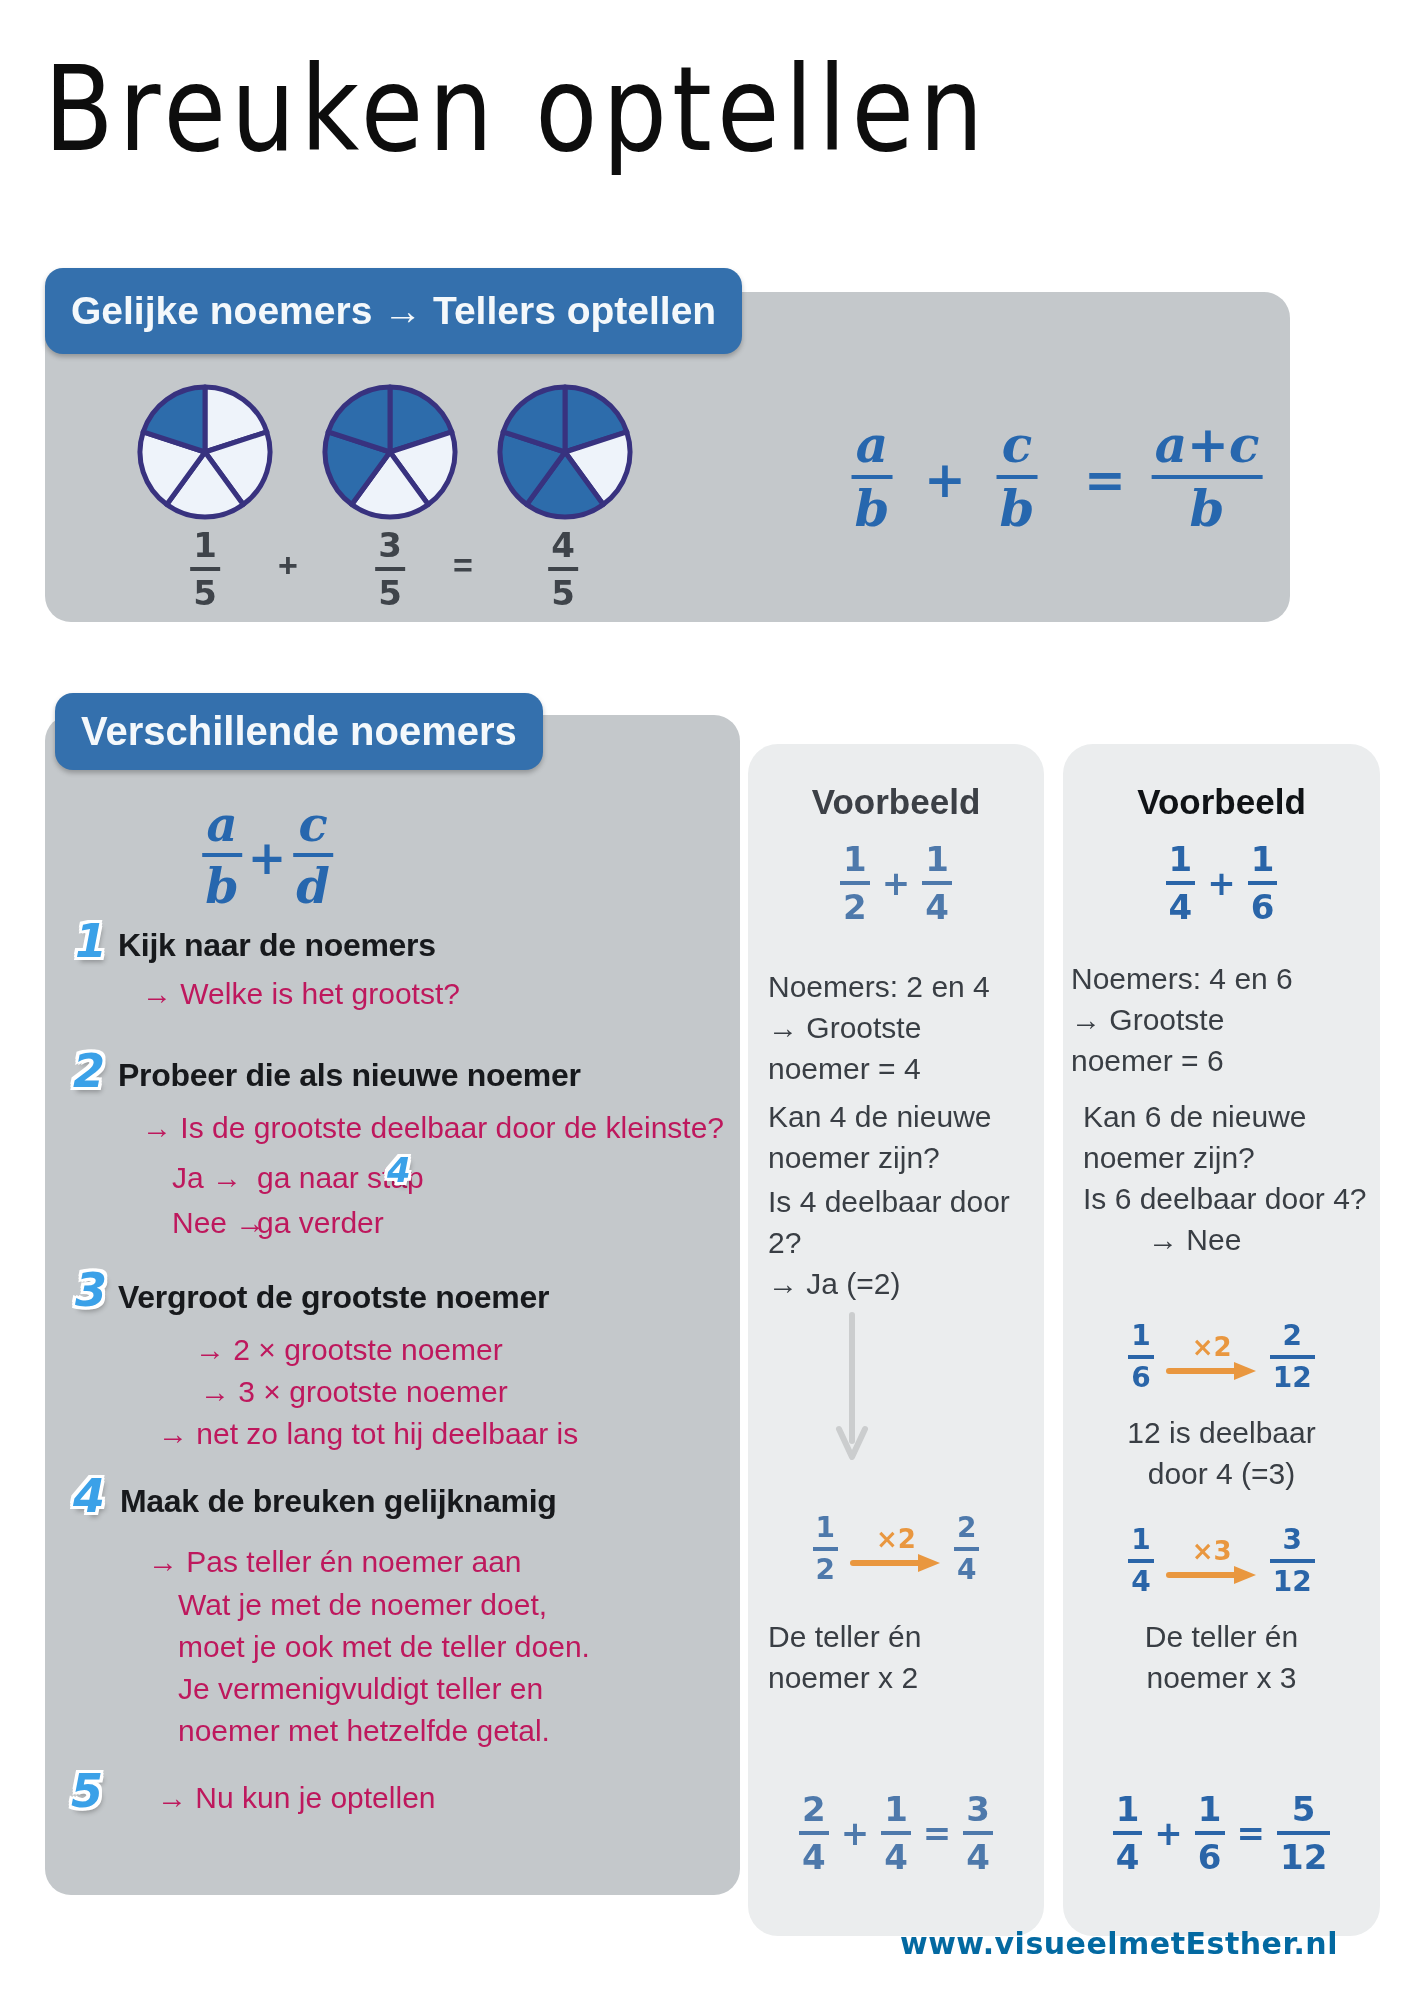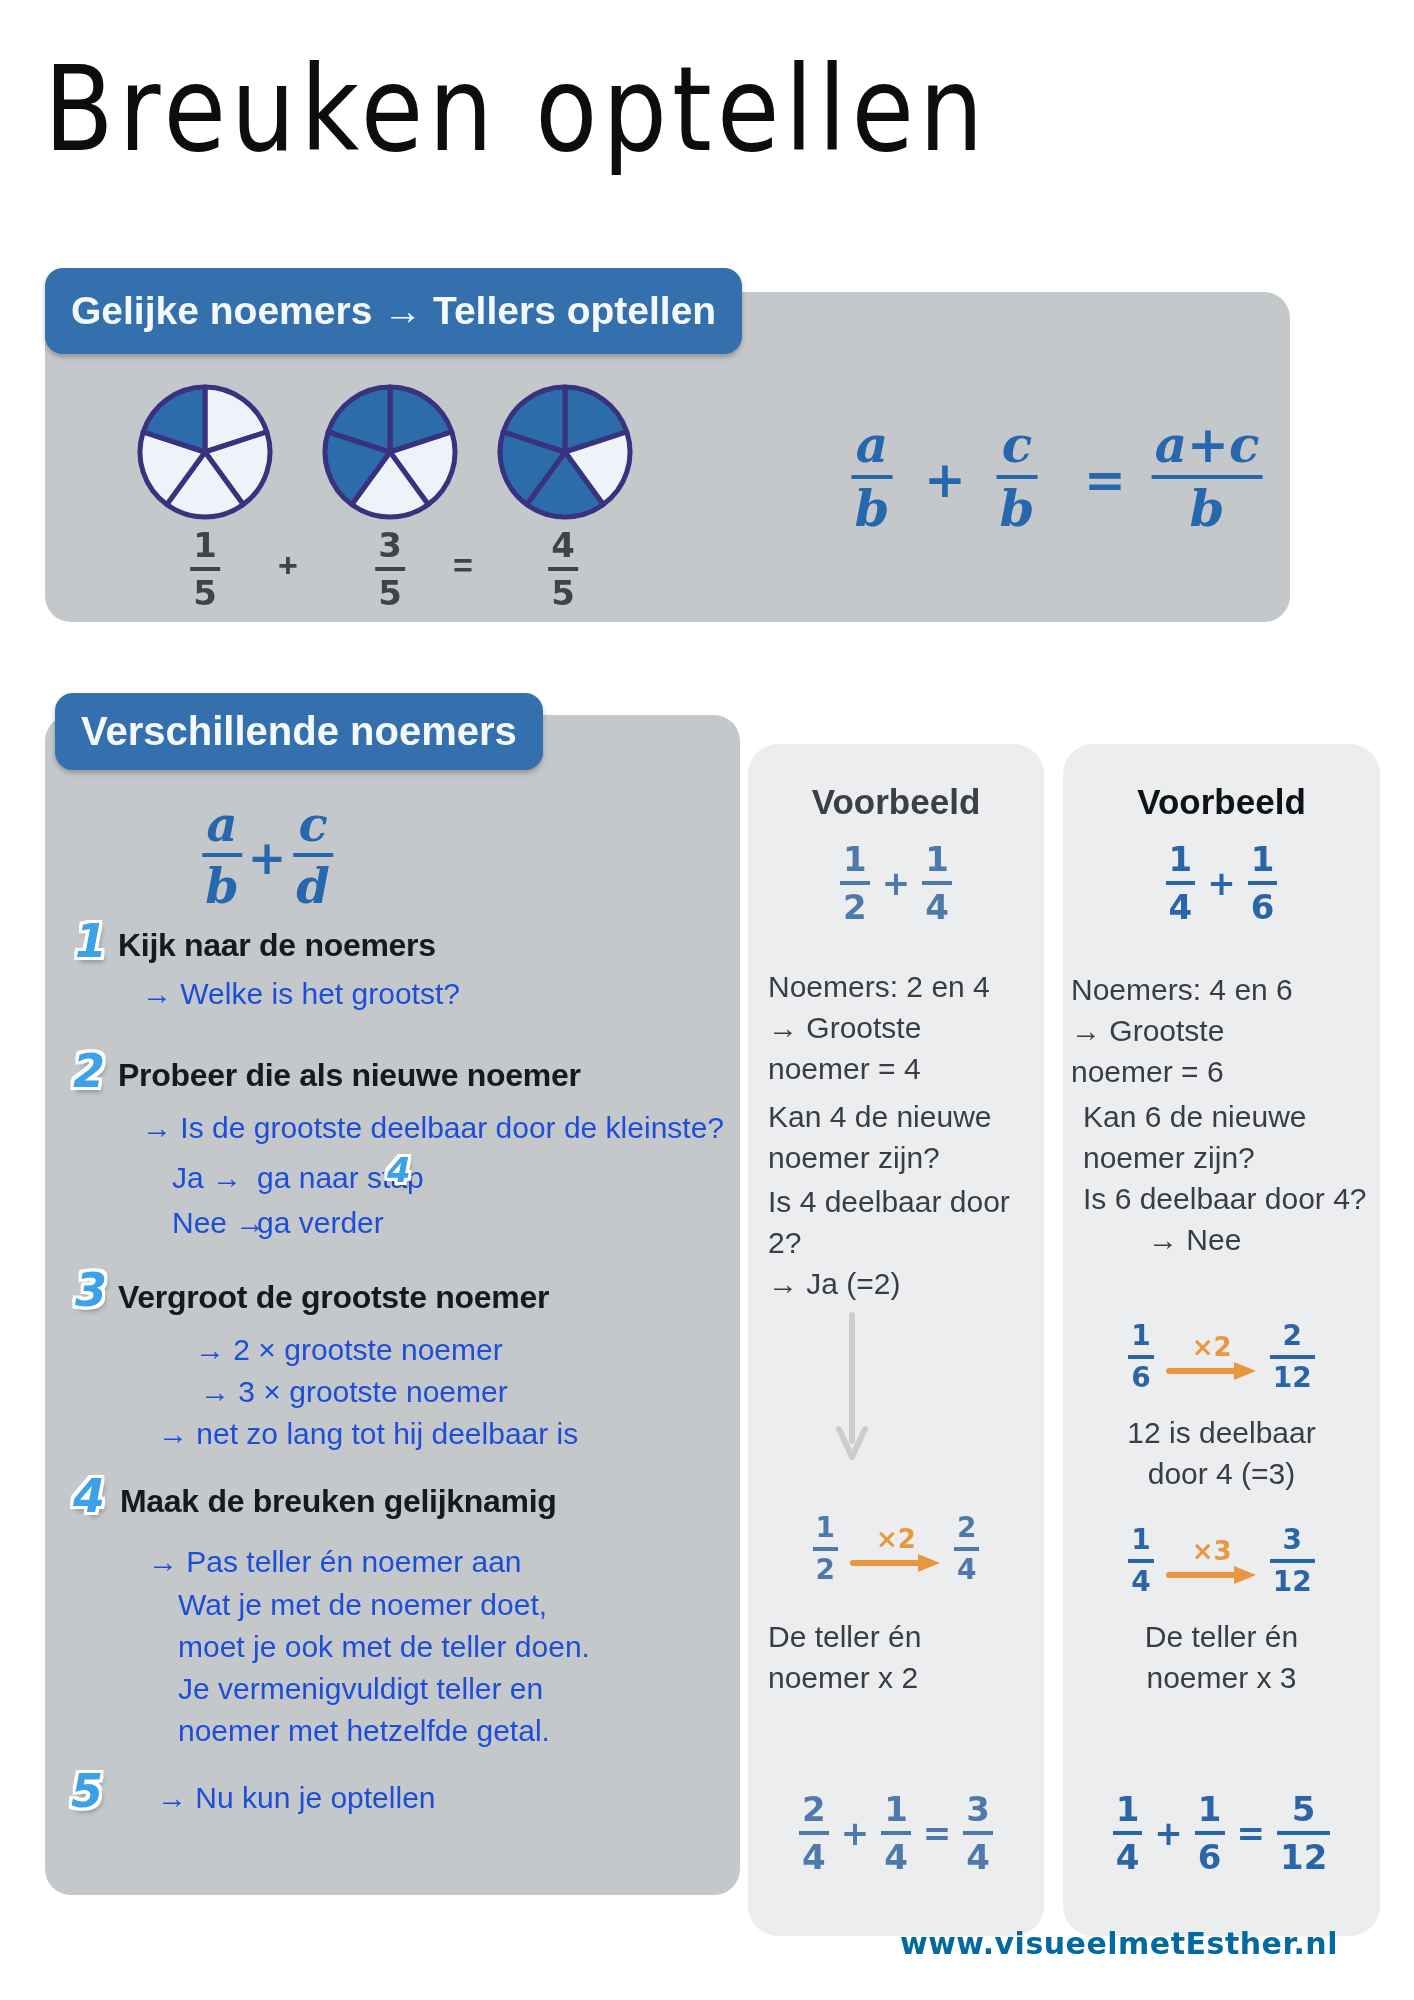--- a/index.html
+++ b/index.html
@@ -35,21 +35,21 @@
 
   
   .bubble{font-family:"DejaVu Sans",sans-serif;font-weight:bold;font-style:italic;
           color:var(--bubble-blue,#3ba1e8);font-size:46px;line-height:1;
           text-shadow:-3px -3px 0 #fff,3px -3px 0 #fff,-3px 3px 0 #fff,3px 3px 0 #fff,
                       -3px 0 0 #fff,3px 0 0 #fff,0 -3px 0 #fff,0 3px 0 #fff,
                       3px 5px 5px rgba(0,0,0,.28);}
   .bubble.small{font-size:34px;}
   .step-title{position:absolute;font-size:32px;font-weight:bold;color:#17191c;
               letter-spacing:-.3px;white-space:nowrap;}
-  .step-line{position:absolute;font-size:30px;color:#1d4ed8;white-space:nowrap;}
+  .step-line{position:absolute;font-size:30px;color:#be185d;white-space:nowrap;}
 
   
   .ex-heading{position:absolute;left:0;width:100%;text-align:center;
               font-size:35px;font-weight:bold;}
   .ex1-heading{color:#3c4046;}
   .ex2-heading{color:#101316;}
   .ex-row{position:absolute;left:0;width:100%;display:flex;justify-content:center;
           align-items:center;gap:12px;}
   .ex-par{position:absolute;left:0;width:100%;padding-left:20px;box-sizing:border-box;
           font-size:30px;line-height:41px;color:#393e44;}
@@ -280,21 +280,21 @@
         <span class="den">4</span>
       </span>
       <span class="f34">+</span>
       <span class="frac f34">
         <span class="num">1</span>
         <span class="bar"></span>
         <span class="den">6</span>
       </span>
     </div>
 
-    <div class="ex-par" style="top:225px;padding-left:8px;">
+    <div class="ex-par" style="top:214px;padding-left:8px;">
       <div>Noemers: 4 en 6</div>
       <div> → Grootste</div>
       <div>noemer = 6</div>
     </div>
 
     <div class="ex-par" style="top:352px;">
       <div>Kan 6 de nieuwe</div>
       <div>noemer zijn?</div>
       <div>Is 6 deelbaar door 4?</div>
       <div class="indent1">→ Nee</div>

